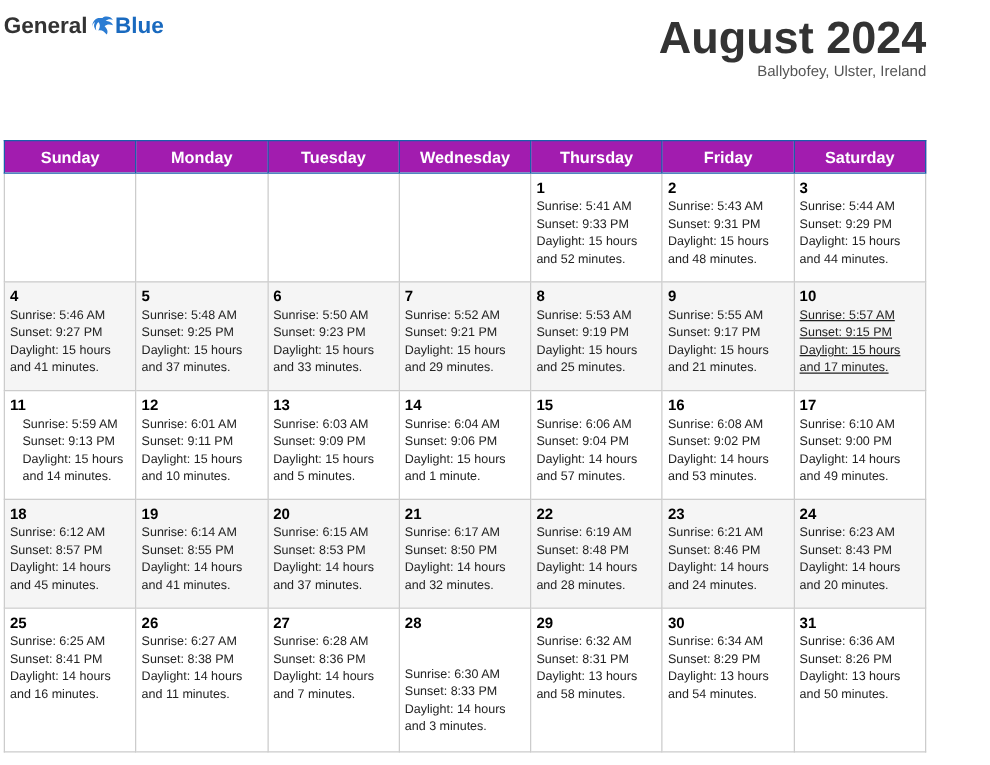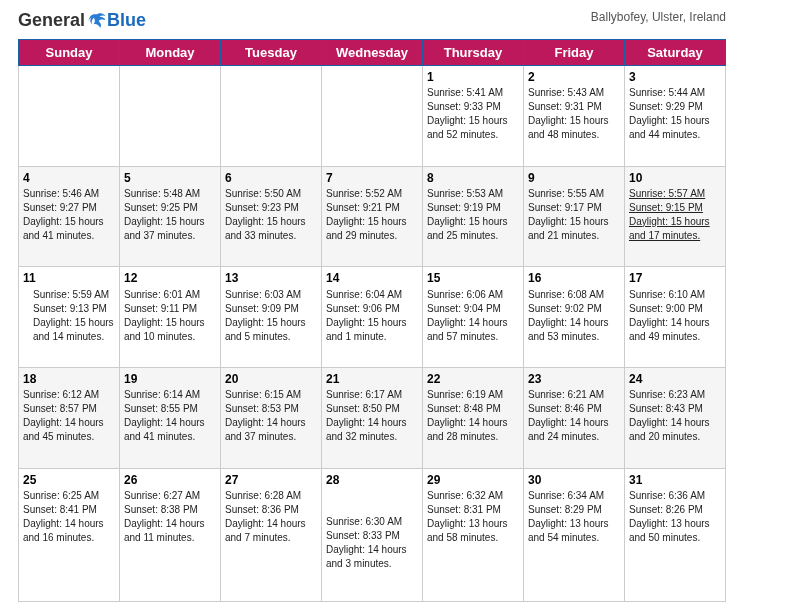--- a/index.html
+++ b/index.html
@@ -6,23 +6,24 @@
     body {
       width: 792px;
       height: 612px;
       font-family: Arial, sans-serif;
       background: #fff;
       overflow: hidden;
     }
     .page {
       width: 744px;
       height: 612px;
-      padding: 10px 18px;
+      padding: 10px 3px;
       display: flex;
       flex-direction: column;
+      gap: 40px;
     }
     .header {
       display: flex;
       justify-content: space-between;
       align-items: flex-start;
       margin-bottom: 8px;
     }
     .logo {
       display: flex;
       flex-direction: column;
@@ -61,21 +62,21 @@
       color: #555;
     }
     .calendar {
       flex: 1;
       border: 1px solid #ccc;
       border-collapse: collapse;
       width: 100%;
       table-layout: fixed;
     }
     .calendar th {
-      background-color: #be185d;
+      background-color: #a21caf;
       color: #fff;
       text-align: center;
       padding: 5px 2px;
       font-size: 13px;
       font-weight: bold;
       border: 1px solid #1a5faa;
     }
     .calendar td {
       vertical-align: top;
       padding: 3px 4px;
@@ -117,20 +118,21 @@
     <div class="logo">
       <div class="logo-text">
         <span class="logo-general">General</span>
         <svg class="logo-icon" viewBox="0 0 24 24" xmlns="http://www.w3.org/2000/svg">
           <path d="M12 4 C14 2, 20 2, 22 6 C20 5, 17 5, 15 7 C18 7, 21 8, 22 11 C19 10, 16 10, 14 12 C16 14, 18 17, 16 20 C14 17, 11 15, 8 16 C10 13, 10 10, 8 8 C6 10, 5 13, 6 16 C4 14, 3 11, 5 8 C3 9, 2 11, 2 13 C2 9, 4 5, 8 4 Z" fill="#2b7cd3"></path>
         </svg>
         <span class="logo-blue">Blue</span>
       </div>
     </div>
     <div class="title-block">
+      <div class="title-month">August 2024</div>
       <div class="title-location">Ballybofey, Ulster, Ireland</div>
     </div>
   </div>
 
   <table class="calendar">
     <thead>
       <tr id="header-row">
       <th>Sunday</th>
           <th>Monday</th>
           <th>Tuesday</th>

